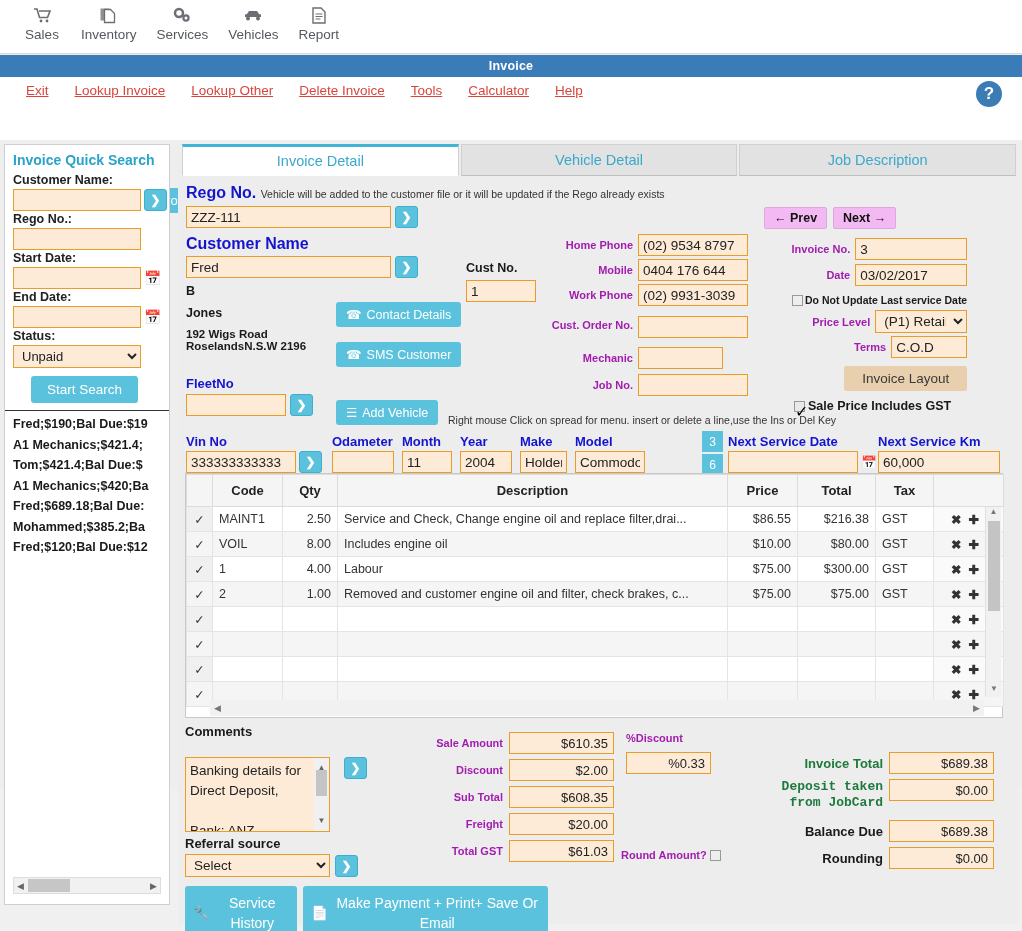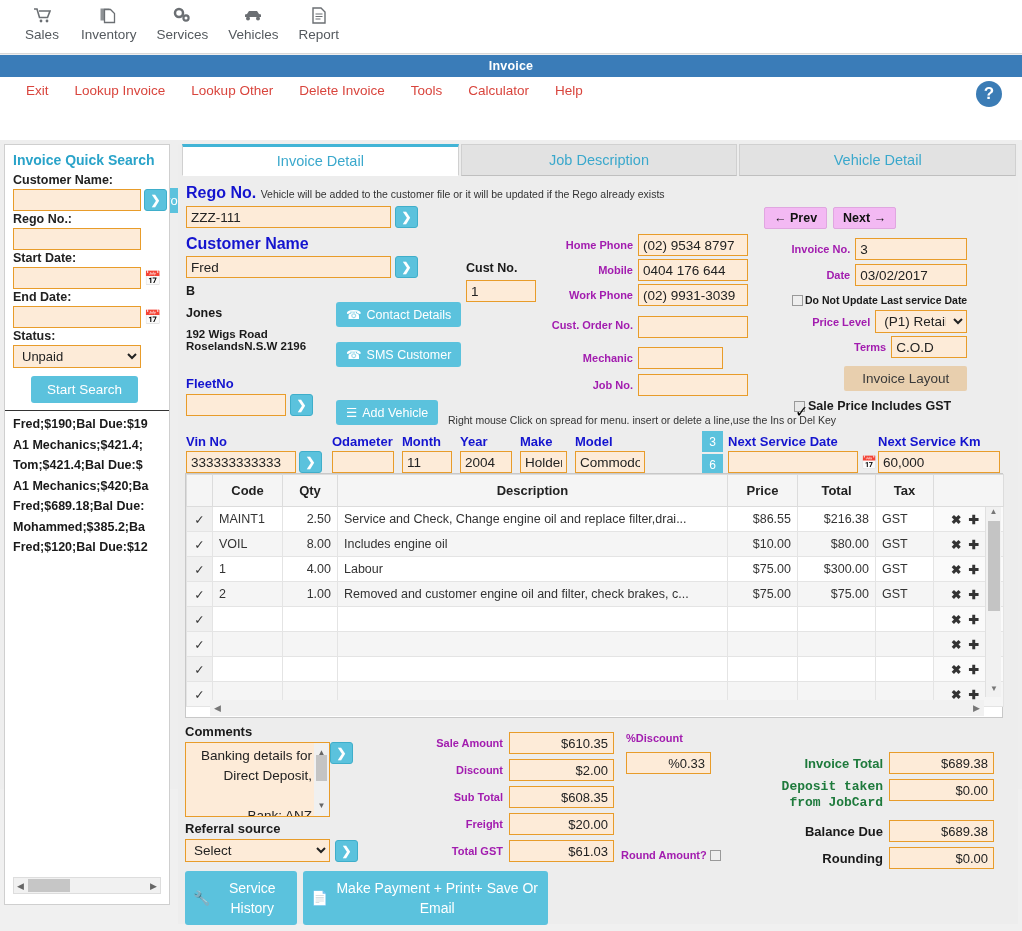--- a/index.html
+++ b/index.html
@@ -31,21 +31,21 @@
     background:#3a7cb8; color:#ffffff; font-size:12.5px; font-weight:bold;
     display:flex; align-items:center; justify-content:center; letter-spacing:.2px;
   }
 
   
   .menustrip {
     position:absolute; left:0; top:77px; width:1022px; height:63px; background:#ffffff;
   }
   .menulinks { position:absolute; left:26px; top:6px; display:flex; gap:26px; }
   .menulinks a {
-    color:#d9453d; font-size:13.5px; cursor:pointer; white-space:nowrap;
+    color:#d9453d; font-size:13.5px; text-decoration:underline; cursor:pointer; white-space:nowrap;
   }
   .helpbtn {
     position:absolute; right:20px; top:81px; width:26px; height:26px; border-radius:50%;
     background:#3b7cb5; color:#fff; font-size:17px; font-weight:bold;
     display:flex; align-items:center; justify-content:center; cursor:pointer;
   }
   .btnrow { position:absolute; left:15px; top:111px; display:flex; gap:8px; }
   .tealbtn {
     background:#5bc2dd; color:#fff; border:none; border-radius:3px;
     font-size:13px; padding:5px 13px; cursor:pointer; white-space:nowrap;
@@ -336,24 +336,24 @@
     </div>
   </div>
 
   <div class="main">
 
     <div class="tabs">
       <div class="tab active">
         <span>Invoice Detail</span>
       </div>
       <div class="tab">
+        <span>Vehicle Detail</span>
+      </div>
+      <div class="tab">
         <span>Job Description</span>
-      </div>
-      <div class="tab">
-        <span>Vehicle Detail</span>
       </div>
     </div>
 
     <div class="form">
 
       <div style="position:absolute; left:8px; top:8px;">
         <div>
           <span class="lblblue big">Rego No.</span>
           <span class="hint">Vehicle will be added to the customer file or it will be updated if the Rego already exists</span>
         </div>
@@ -633,21 +633,21 @@
       </div>
       <div class="hscroll">
         <span>◀</span>
         <span>▶</span>
       </div>
     </div>
 
     <div class="bottom">
       <div style="position:absolute; left:7px; top:0;">
         <div class="cmt-label">Comments</div>
-        <div style="display:flex; gap:0; margin-top:3px; align-items:flex-start;text-align:right;">
+        <div style="display:flex; gap:14px; margin-top:18px; align-items:flex-start;">
           <div class="cmtbox">
             <span style="white-space:pre-line; display:block; width:122px; overflow:hidden;">Banking details for Direct Deposit,
 
 Bank: ANZ</span>
             <div class="cmtbar">
               <span class="a">▲</span>
               <div class="t"></div>
               <span class="a">▼</span>
             </div>
           </div>

